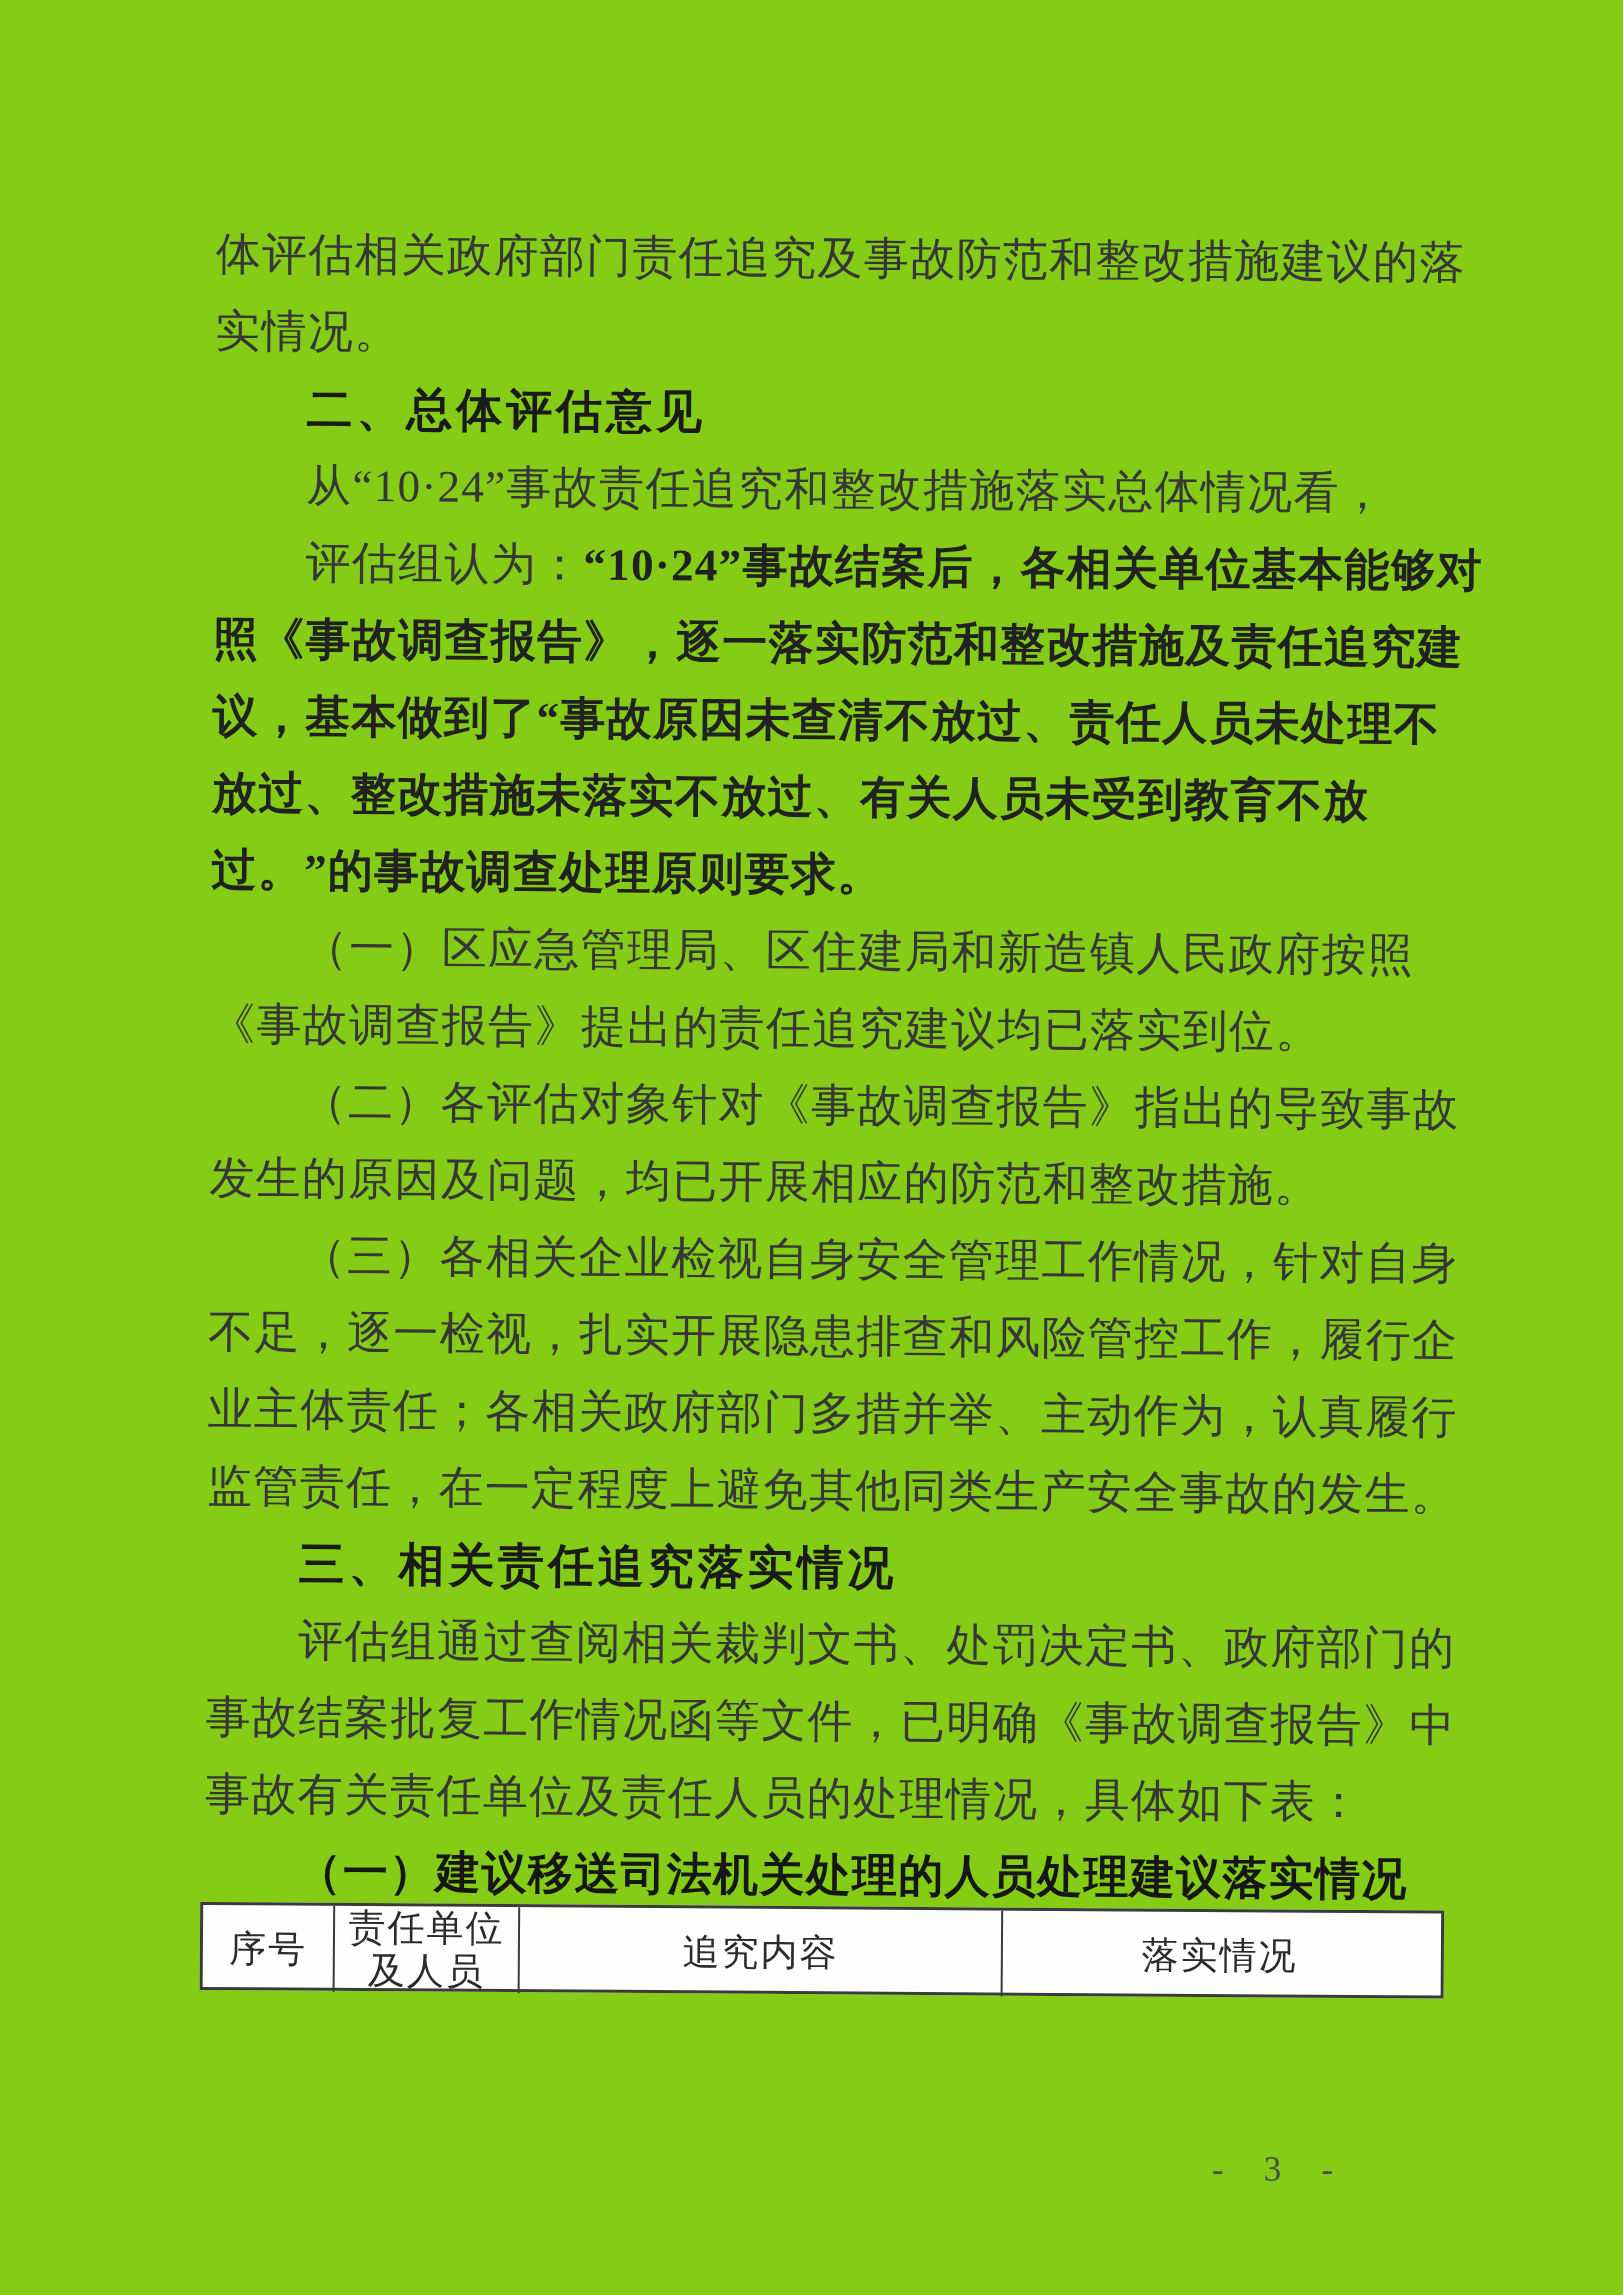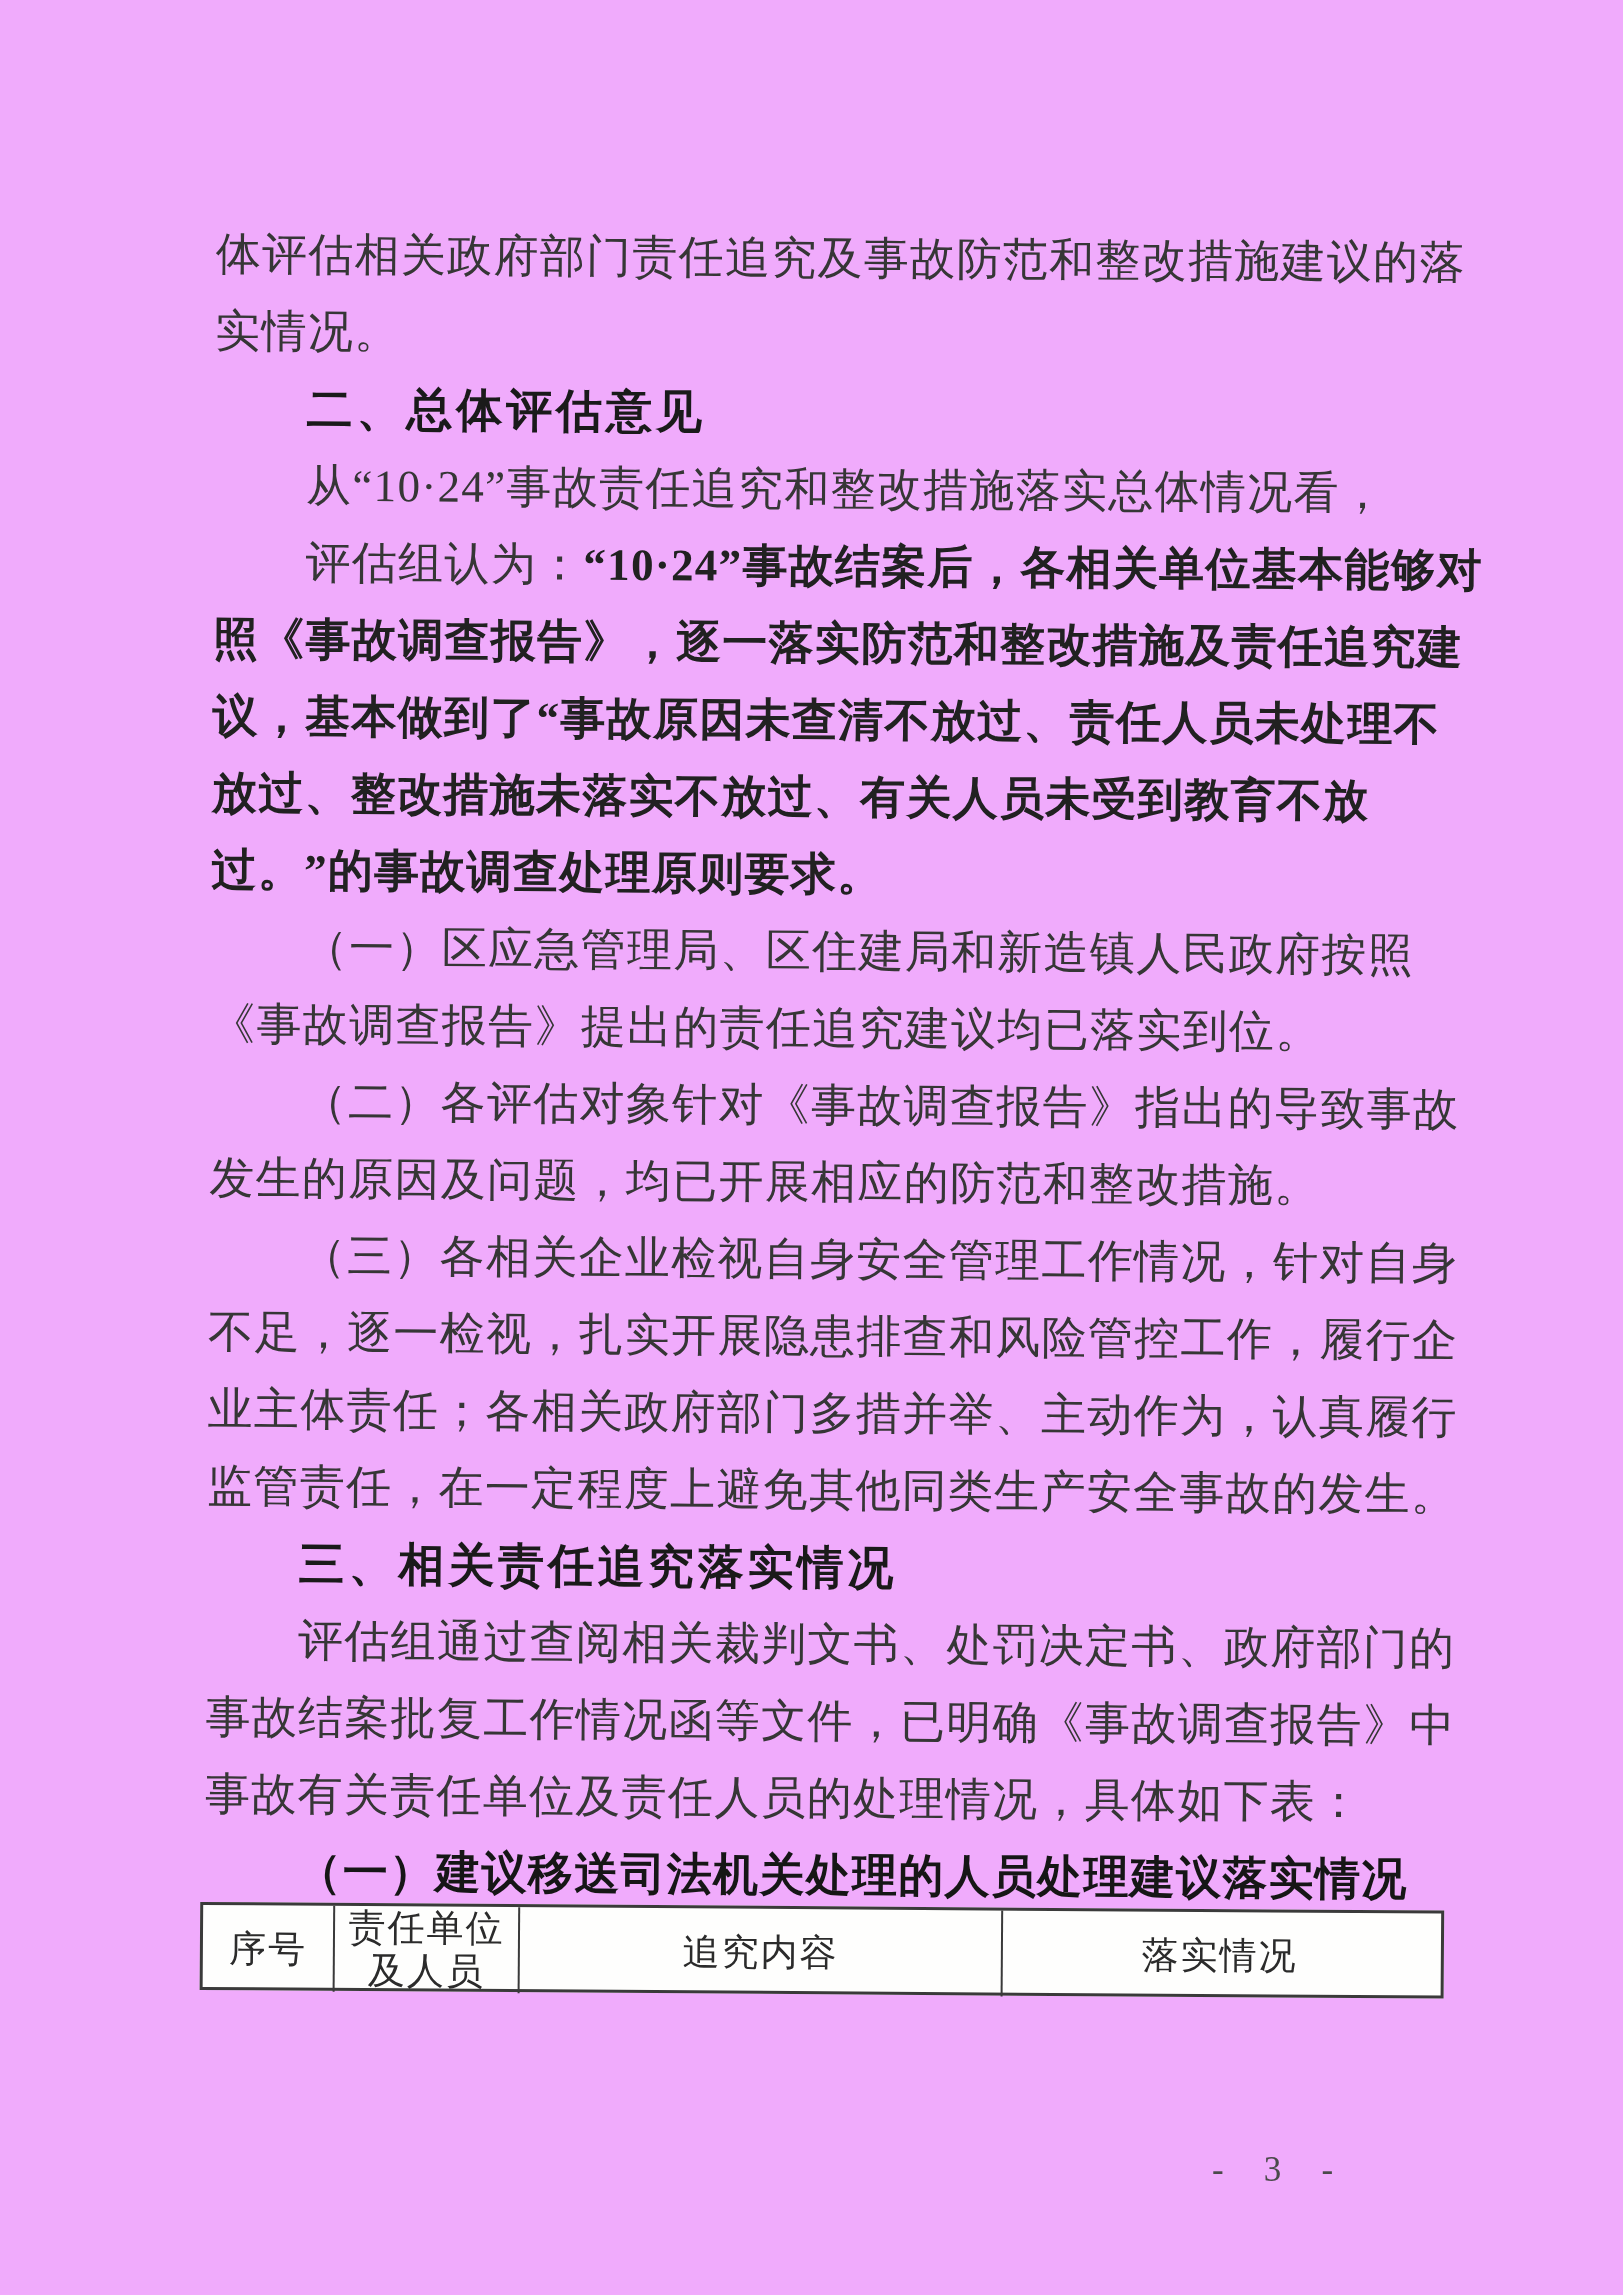--- a/index.html
+++ b/index.html
@@ -1,20 +1,20 @@
 <!DOCTYPE html>
 <html style="font-size:10.5px"><head>
 <meta charset="utf-8">
 <style>
   html, body { margin: 0; padding: 0; background: #ffffff; }
   .page {
     position: relative;
     width: 1623px;
     height: 2295px;
-    background: #f0abfc;
+    background: #84cc16;
     overflow: hidden;
     font-family: "Liberation Serif", "DejaVu Serif", serif;
   }
   
   .scan {
     position: absolute;
     left: 216px;
     top: 216px;
     width: 1237px;
     transform: rotate(0.4deg);

